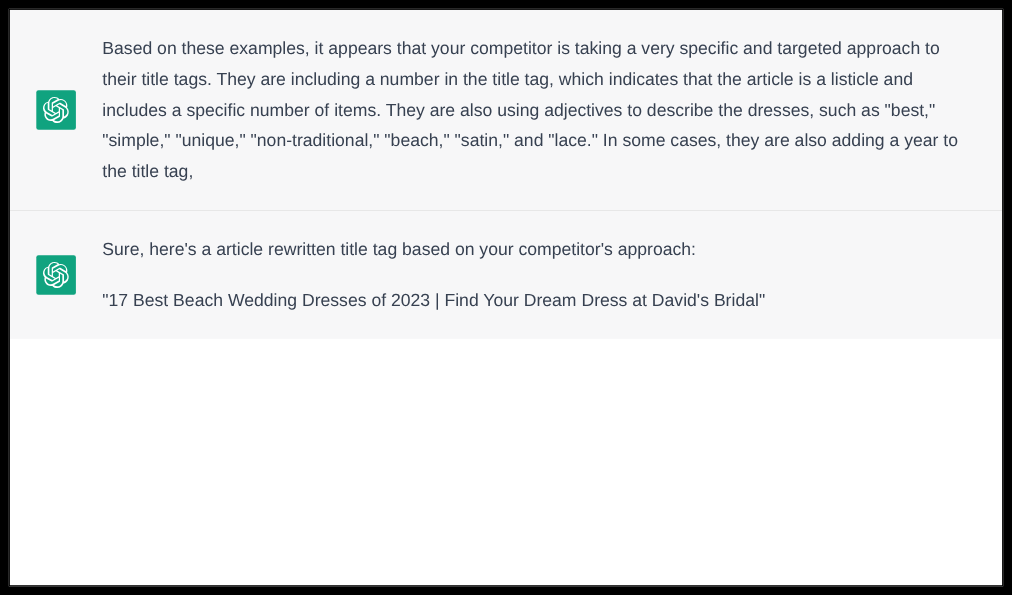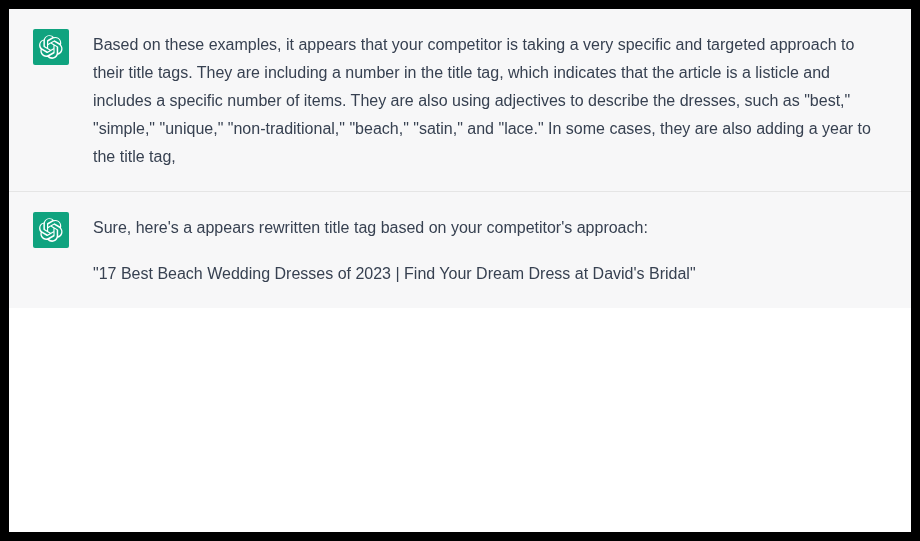--- a/index.html
+++ b/index.html
@@ -23,20 +23,21 @@
     width: 100%;
     height: 100%;
     overflow: hidden;
     border: 1px solid #000;
   }
   .msg {
     display: flex;
     padding: 20px 24px;
     gap: 24px;
     border-bottom: 1px solid #e5e5e5;
+    align-items: center;
   }
   .msg.assistant { background: #f7f7f8; }
   .msg.user { background: #fff; }
   .avatar {
     width: 36px;
     height: 36px;
     flex-shrink: 0;
     border-radius: 2px;
     display: flex;
     align-items: center;
@@ -95,19 +96,19 @@
     </div>
 
 
     <div class="msg assistant">
       <div class="avatar bot">
         <svg viewBox="0 0 41 41" fill="none">
           <path d="M37.5 16.8c.9-2.7.6-5.7-.9-8.1-2.2-3.9-6.7-5.9-11-4.9C23.7 1.6 20.9.3 17.9.4c-4.5 0-8.4 2.9-9.8 7.1-2.8.6-5.2 2.3-6.6 4.8-2.3 3.9-1.7 8.8 1.3 12.1-.9 2.7-.6 5.7.9 8.1 2.2 3.9 6.7 5.9 11 4.9 1.9 2.2 4.7 3.4 7.7 3.4 4.5 0 8.4-2.9 9.8-7.1 2.8-.6 5.2-2.3 6.6-4.8 2.2-3.9 1.7-8.8-1.3-12.1zM22.4 38.1c-1.8 0-3.6-.6-5-1.8l.2-.1 8.3-4.8c.4-.2.7-.7.7-1.2V18.5l3.5 2c.1 0 .1.1.1.1v9.7c0 4.3-3.5 7.8-7.8 7.8zM5.6 30.9c-.9-1.6-1.2-3.4-.9-5.2l.2.1 8.3 4.8c.4.2.9.2 1.4 0l10.1-5.8v4.1c0 .1 0 .1-.1.1l-8.4 4.8c-3.7 2.2-8.5.9-10.6-2.9zM3.4 12.8c.9-1.6 2.4-2.8 4.1-3.4v9.9c0 .5.3.9.7 1.2l10.1 5.8-3.5 2h-.1L6.3 23.5c-3.7-2.2-5-6.9-2.9-10.7zm28.8 6.7l-10.1-5.8 3.5-2h.1l8.4 4.8c3.7 2.2 5 6.9 2.8 10.7-.9 1.6-2.4 2.8-4.1 3.4v-9.9c.1-.5-.2-1-.6-1.2zm3.5-5.3l-.2-.1-8.3-4.8c-.4-.2-.9-.2-1.4 0L15.7 15.1V11c0-.1 0-.1.1-.1l8.4-4.8c3.7-2.1 8.5-.9 10.7 2.9.9 1.5 1.2 3.4.8 5.2zm-22 7.2l-3.5-2c-.1 0-.1-.1-.1-.1v-9.7c0-4.3 3.5-7.8 7.8-7.8 1.8 0 3.6.6 5 1.8l-.2.1-8.3 4.8c-.4.2-.7.7-.7 1.2v11.7zm1.9-4.1l4.5-2.6 4.5 2.6v5.2l-4.5 2.6-4.5-2.6v-5.2z" fill="#fff"></path>
         </svg>
       </div>
       <div class="content">
-        <p>Sure, here's a appears rewritten title tag based on your competitor's approach:</p>
+        <p>Sure, here's a article rewritten title tag based on your competitor's approach:</p>
         <p>"17 Best Beach Wedding Dresses of 2023 | Find Your Dream Dress at David's Bridal"</p>
       </div>
     </div>
 
   </div>
 </div>
 
 </body></html>

